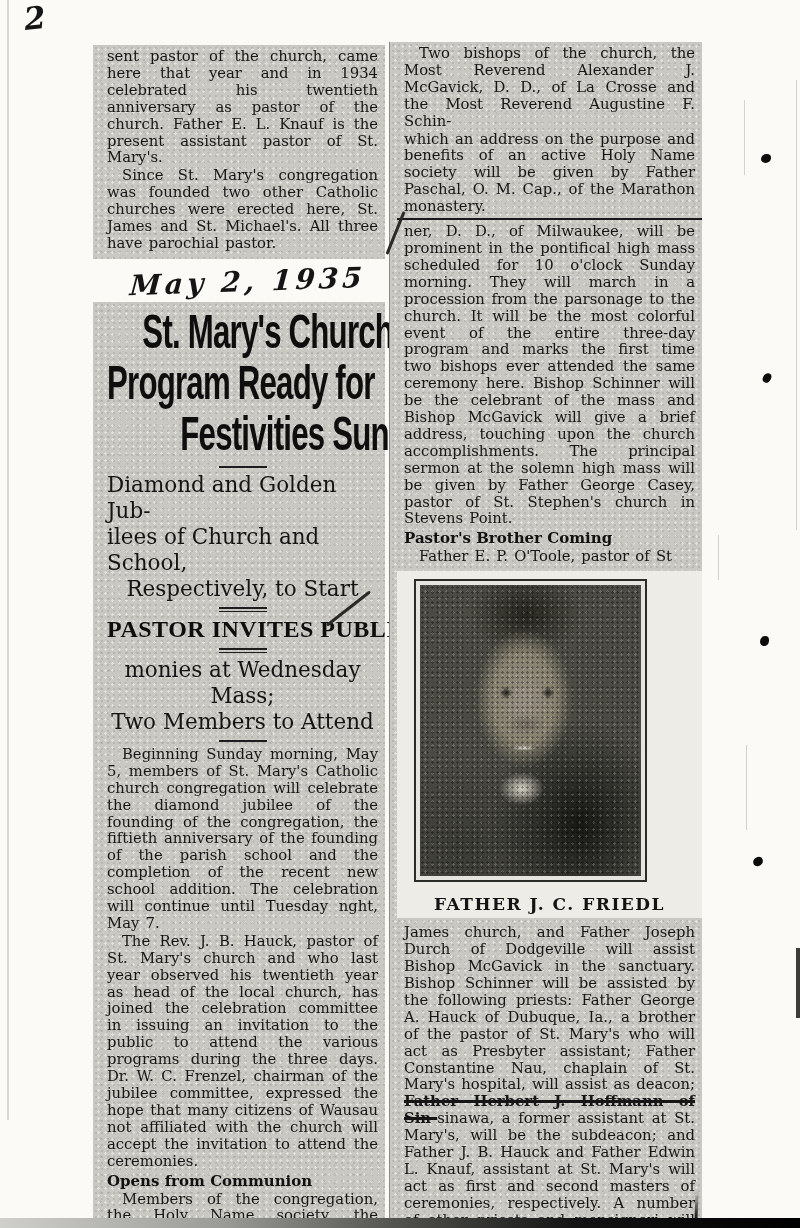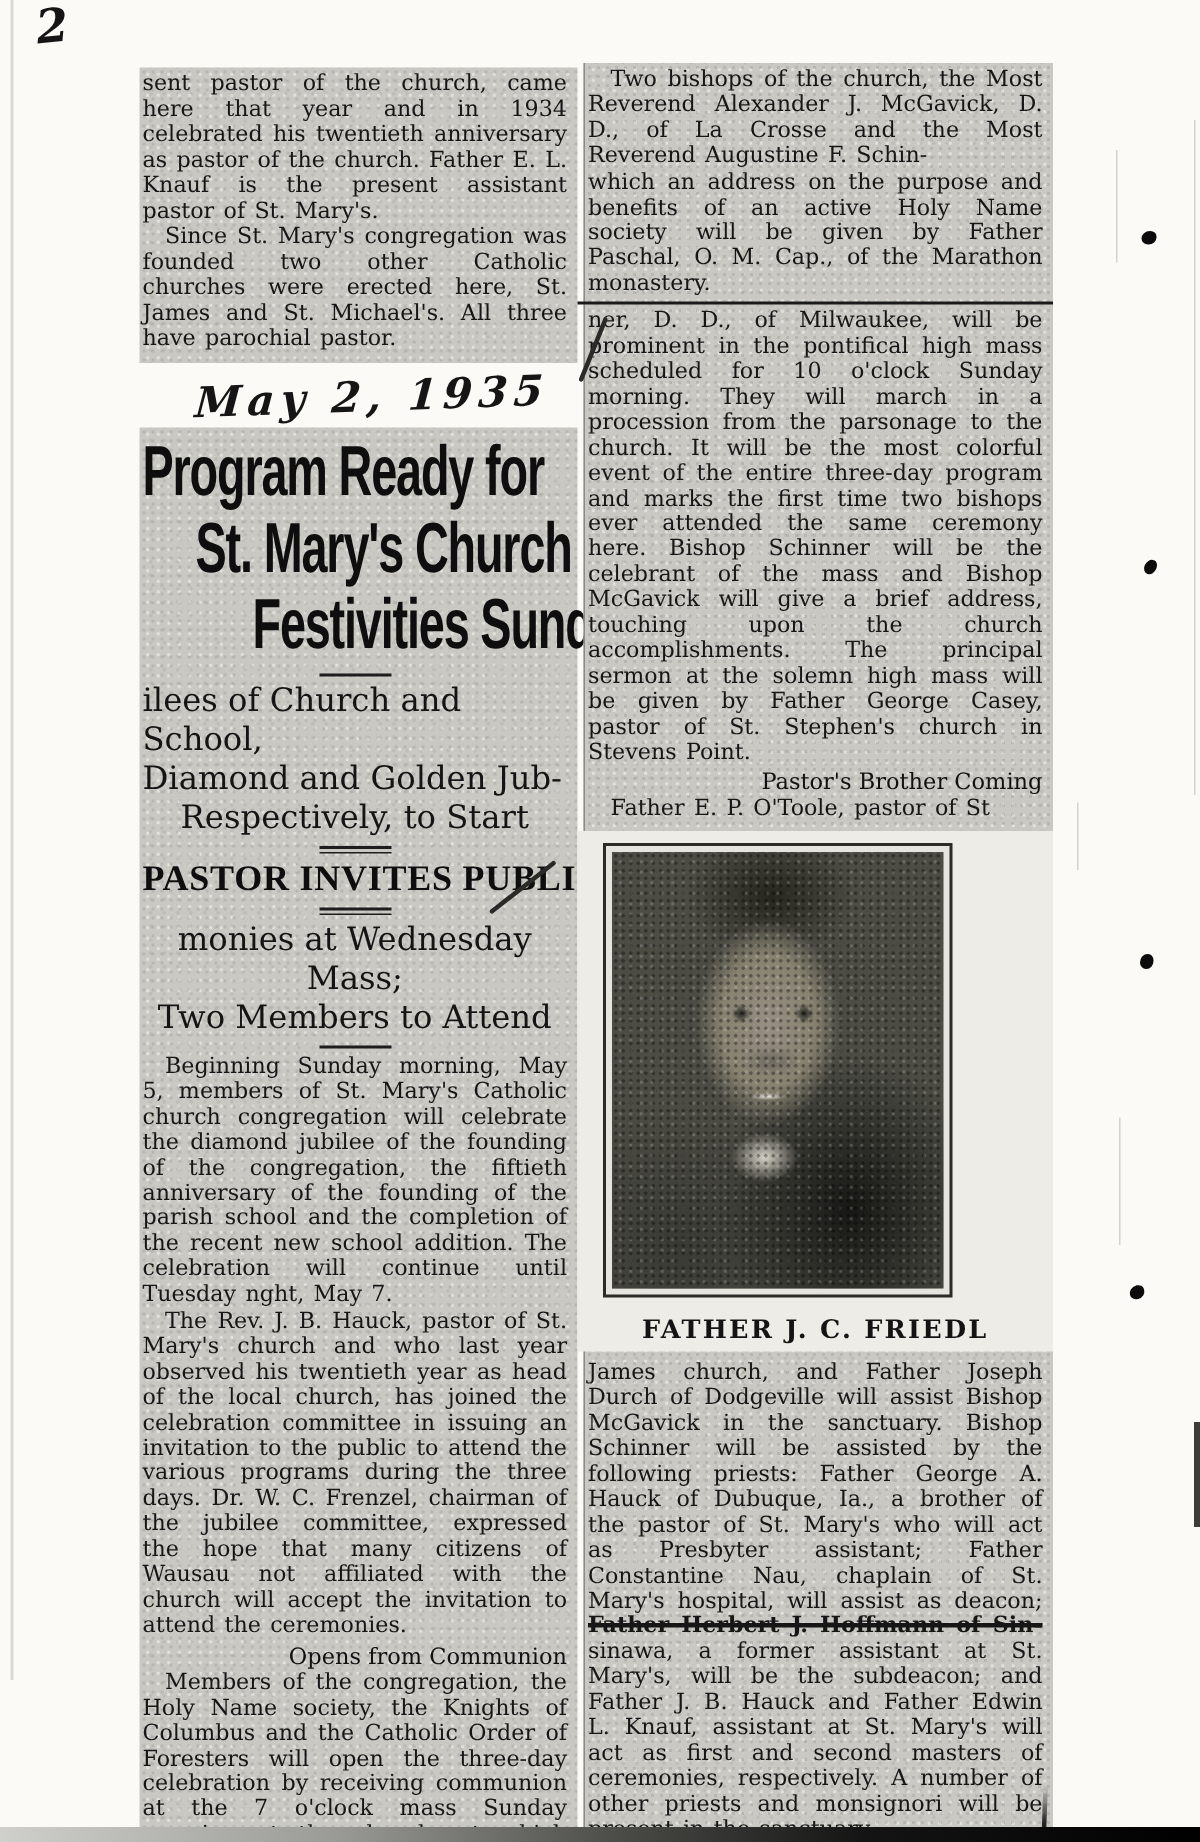--- a/index.html
+++ b/index.html
@@ -35,28 +35,28 @@
     background-color:#c9c8c2;
     background-image:
       radial-gradient(rgba(0,0,0,0.09) 1px,transparent 1.3px),
       radial-gradient(rgba(0,0,0,0.06) 1px,transparent 1.3px),
       radial-gradient(rgba(255,255,255,0.45) 1px,transparent 1.3px);
     background-size:6px 6px,9px 9px,7px 7px;
     background-position:0 0,3px 4px,2px 1px;
   }
   .col-left{position:absolute;left:93px;top:45px;width:292px;}
   .col-right{position:absolute;left:389px;top:42px;width:313px;}
-  .clip{padding:3px 7px 6px 2px;box-sizing:border-box;}
+  .clip{padding:3px 7px 6px 14px;box-sizing:border-box;}
   .body-text{
     font-size:14.8px;line-height:16.9px;text-align:justify;color:#161616;
     margin:0 0 1px 0;word-spacing:1.5px;
   }
   .indent{text-indent:15px;}
   .crosshead{
-    font-weight:normal;text-align:right;font-size:15px;margin:2px 0 1px 0;color:#111;
+    font-weight:bold;text-align:left;font-size:15px;margin:2px 0 1px 0;color:#111;
   }
   
   .headline{margin:2px 0 6px 0;color:#0e0e0e;}
   .headline .hl-line{height:51px;line-height:51px;white-space:nowrap;}
   .headline .hl-inner{
     display:inline-block;font-family:"Liberation Sans","DejaVu Sans",sans-serif;
     font-weight:700;font-size:40px;letter-spacing:-1px;
     transform:scale(0.78,1.18);
   }
   .hl-l{text-align:left}.hl-l .hl-inner{transform-origin:left center;}
@@ -127,30 +127,30 @@
 
     <div class="clip newsprint">
       <p class="body-text">sent pastor of the church, came here that year and in 1934 celebrated his twentieth anniversary as pastor of the church. Father E. L. Knauf is the present assistant pastor of St. Mary's.</p>
       <p class="body-text indent">Since St. Mary's congregation was founded two other Catholic churches were erected here, St. James and St. Michael's. All three have parochial pastor.</p>
     </div>
 
     <div class="hand-date handwriting">May 2, 1935</div>
 
     <div class="clip newsprint" style="position:relative;">
       <div class="headline">
+        <div class="hl-line hl-c"><span class="hl-inner">St. Mary's Church</span></div>
         <div class="hl-line hl-l"><span class="hl-inner">Program Ready for</span></div>
-        <div class="hl-line hl-c"><span class="hl-inner">St. Mary's Church</span></div>
         <div class="hl-line hl-r"><span class="hl-inner">Festivities Sunday</span></div>
       </div>
 
       <hr class="rule-short">
 
       <div class="subdeck">
+        <div class="l1">Diamond and Golden Jub-</div>
         <div class="l1">ilees of Church and School,</div>
-        <div class="l1">Diamond and Golden Jub-</div>
         <div>Respectively, to Start</div>
       </div>
 
       <hr class="rule-double">
       <div class="kicker">PASTOR INVITES PUBLIC</div>
       <hr class="rule-double">
 
       <div class="subdeck">
         <div>monies at Wednesday Mass;</div>
         <div>Two Members to Attend</div>

